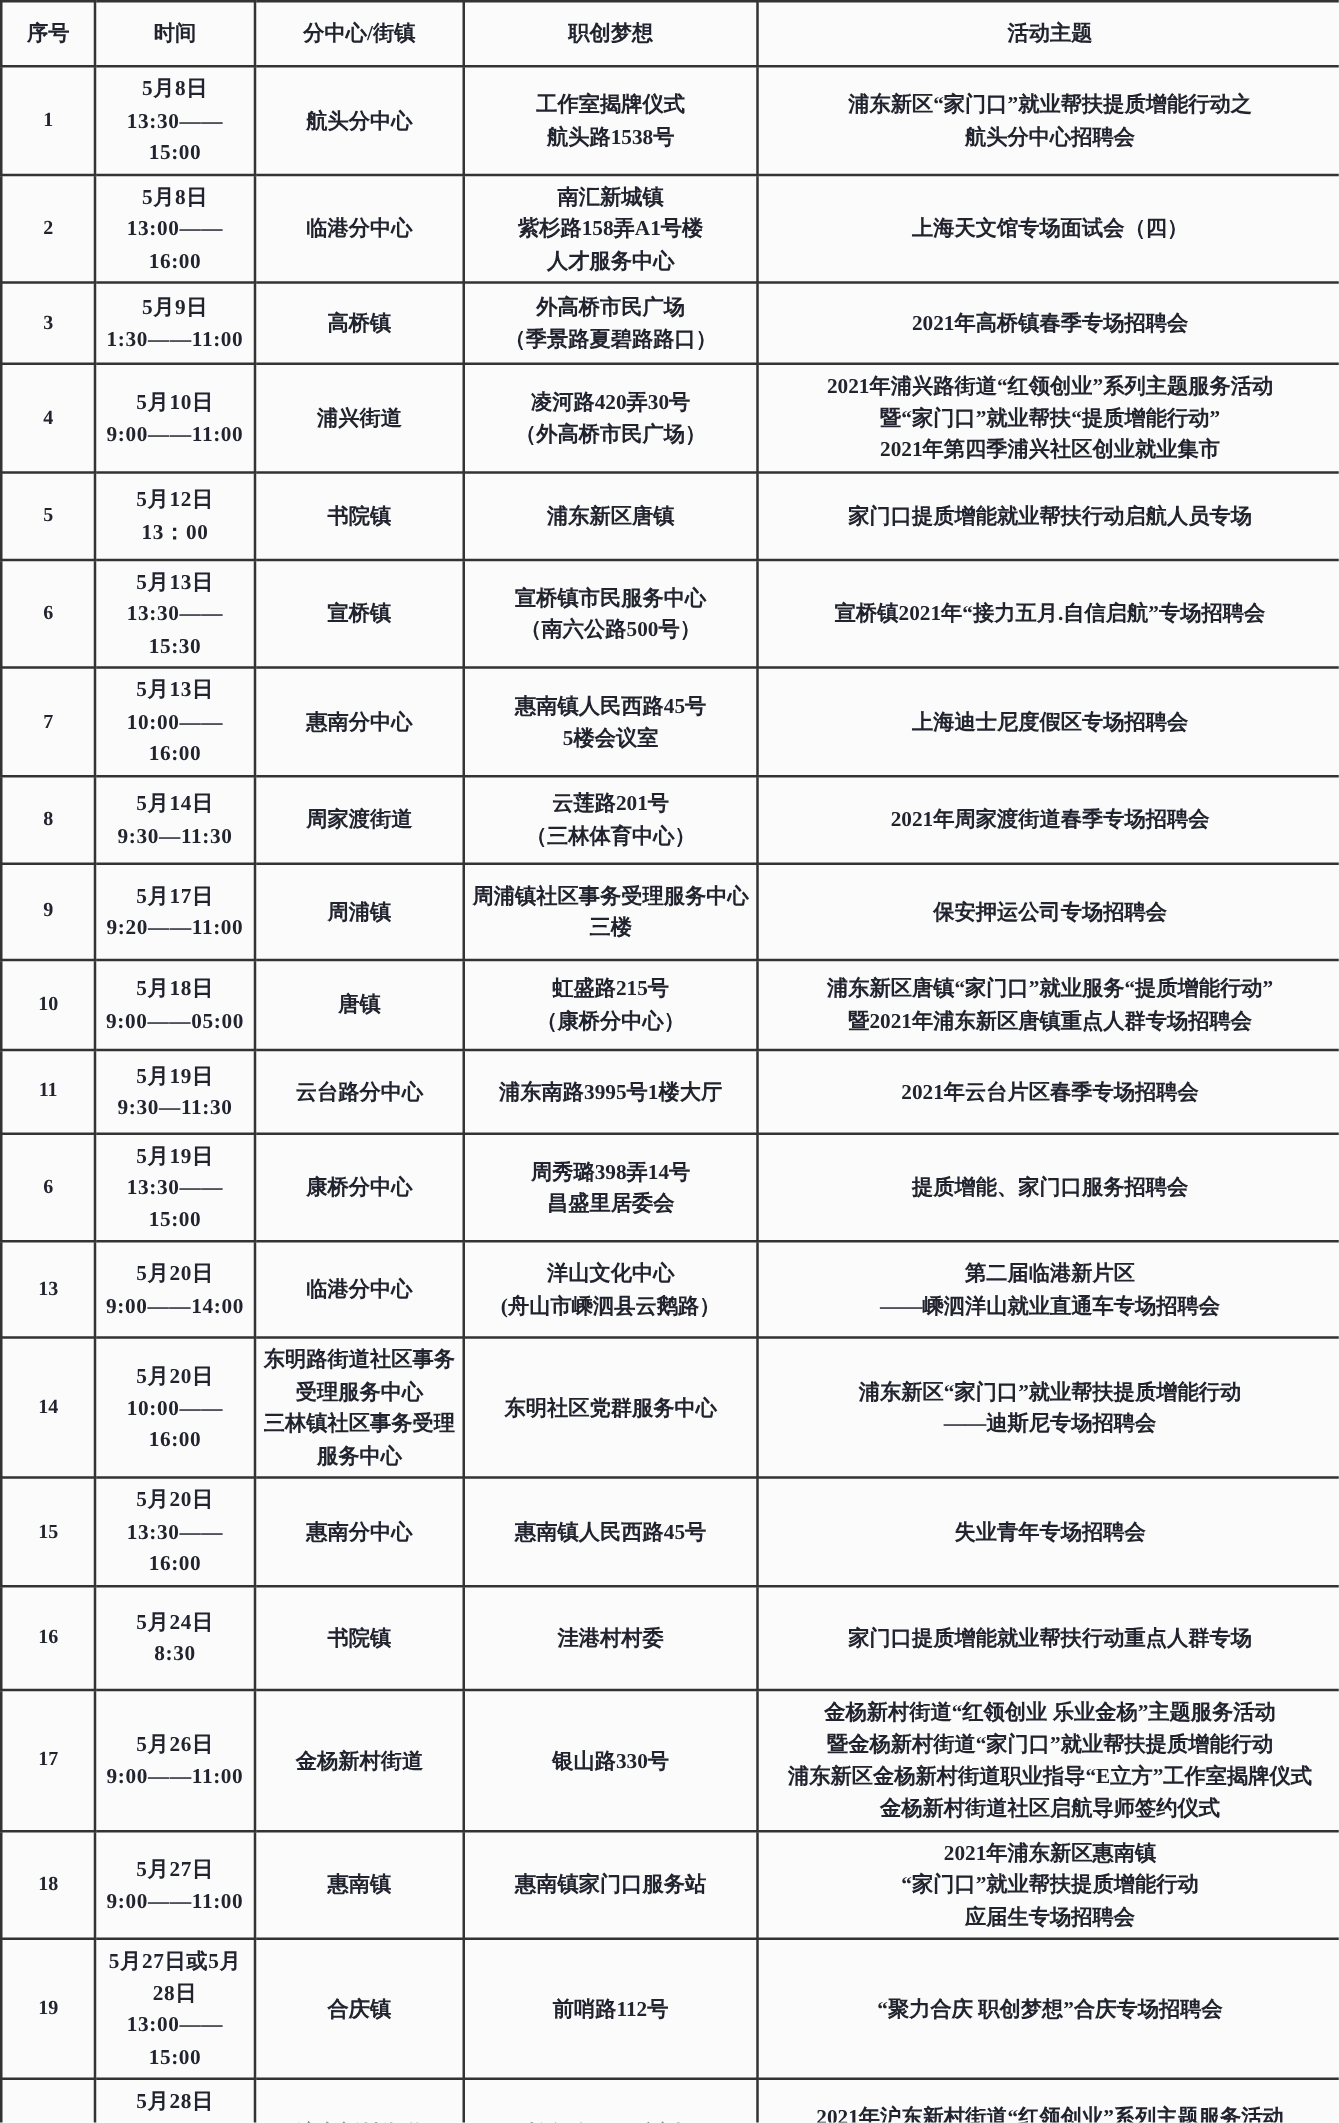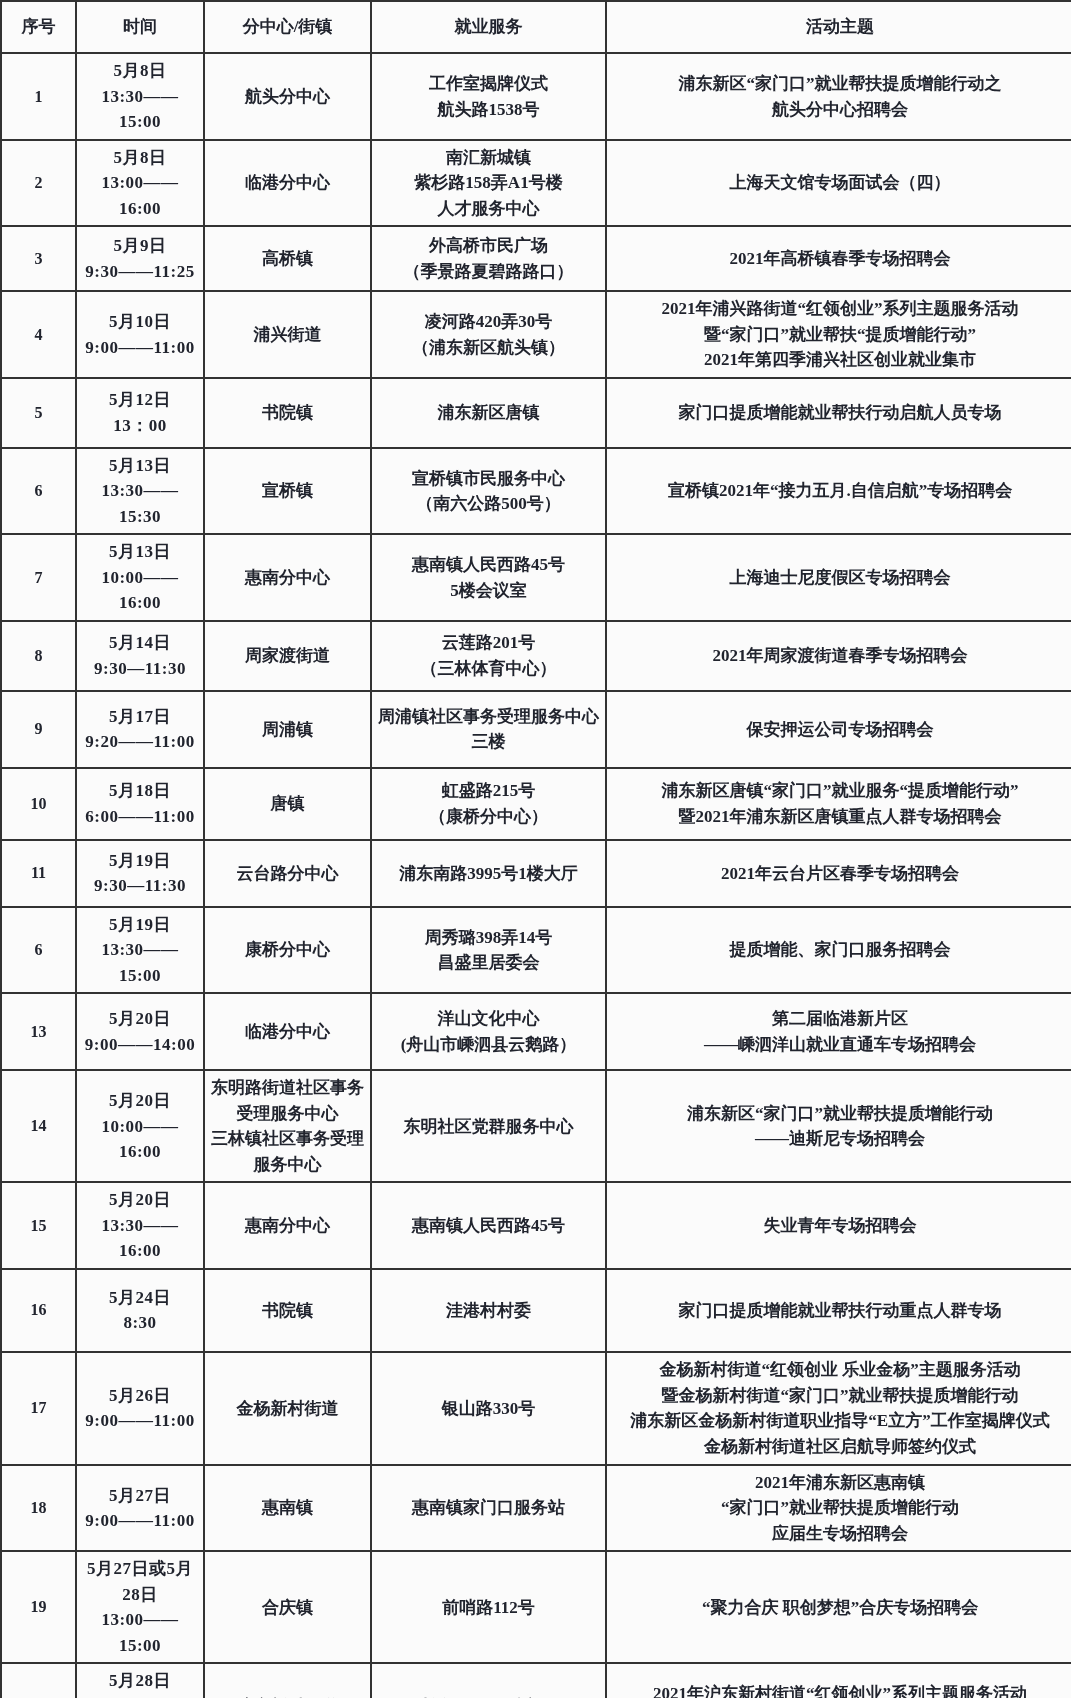--- a/index.html
+++ b/index.html
@@ -59,21 +59,21 @@
       <col style="width:128px">
       <col style="width:167px">
       <col style="width:235px">
       <col style="width:468px">
     </colgroup>
     <thead>
       <tr>
         <th>序号</th>
         <th>时间</th>
         <th>分中心/街镇</th>
-        <th>就业服务</th>
+        <th>职创梦想</th>
         <th>活动主题</th>
       </tr>
     </thead>
     <tbody id="tbody">
         <tr style="height: 67px;">
     <td class="c-num">1</td>
     <td class="c-time">5月8日
 13:30——15:00</td>
     <td class="c-center">航头分中心</td>
     <td class="c-location">工作室揭牌仪式
@@ -87,33 +87,33 @@
 13:00——16:00</td>
     <td class="c-center">临港分中心</td>
     <td class="c-location">南汇新城镇
 紫杉路158弄A1号楼
 人才服务中心</td>
     <td class="c-theme">上海天文馆专场面试会（四）</td>
   </tr>
         <tr style="height: 65px;">
     <td class="c-num">3</td>
     <td class="c-time">5月9日
-9:30——11:25</td>
+1:30——11:00</td>
     <td class="c-center">高桥镇</td>
     <td class="c-location">外高桥市民广场
 （季景路夏碧路路口）</td>
     <td class="c-theme">2021年高桥镇春季专场招聘会</td>
   </tr>
         <tr style="height: 70px;">
     <td class="c-num">4</td>
     <td class="c-time">5月10日
 9:00——11:00</td>
     <td class="c-center">浦兴街道</td>
     <td class="c-location">凌河路420弄30号
-（浦东新区航头镇）</td>
+（外高桥市民广场）</td>
     <td class="c-theme">2021年浦兴路街道“红领创业”系列主题服务活动
 暨“家门口”就业帮扶“提质增能行动”
 2021年第四季浦兴社区创业就业集市</td>
   </tr>
         <tr style="height: 70px;">
     <td class="c-num">5</td>
     <td class="c-time">5月12日
 13：00</td>
     <td class="c-center">书院镇</td>
     <td class="c-location">浦东新区唐镇</td>
@@ -151,21 +151,21 @@
     <td class="c-time">5月17日
 9:20——11:00</td>
     <td class="c-center">周浦镇</td>
     <td class="c-location">周浦镇社区事务受理服务中心
 三楼</td>
     <td class="c-theme">保安押运公司专场招聘会</td>
   </tr>
         <tr style="height: 72px;">
     <td class="c-num">10</td>
     <td class="c-time">5月18日
-6:00——11:00</td>
+9:00——05:00</td>
     <td class="c-center">唐镇</td>
     <td class="c-location">虹盛路215号
 （康桥分中心）</td>
     <td class="c-theme">浦东新区唐镇“家门口”就业服务“提质增能行动”
 暨2021年浦东新区唐镇重点人群专场招聘会</td>
   </tr>
         <tr style="height: 67px;">
     <td class="c-num">11</td>
     <td class="c-time">5月19日
 9:30—11:30</td>

